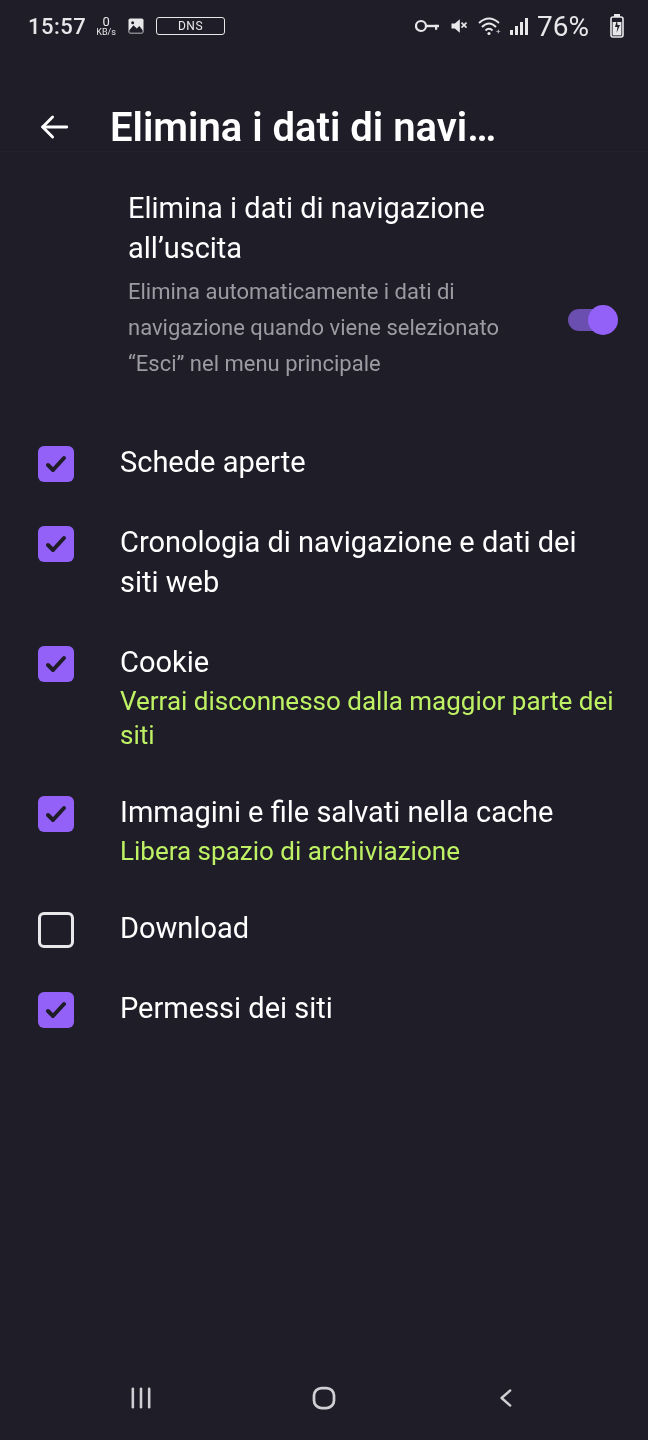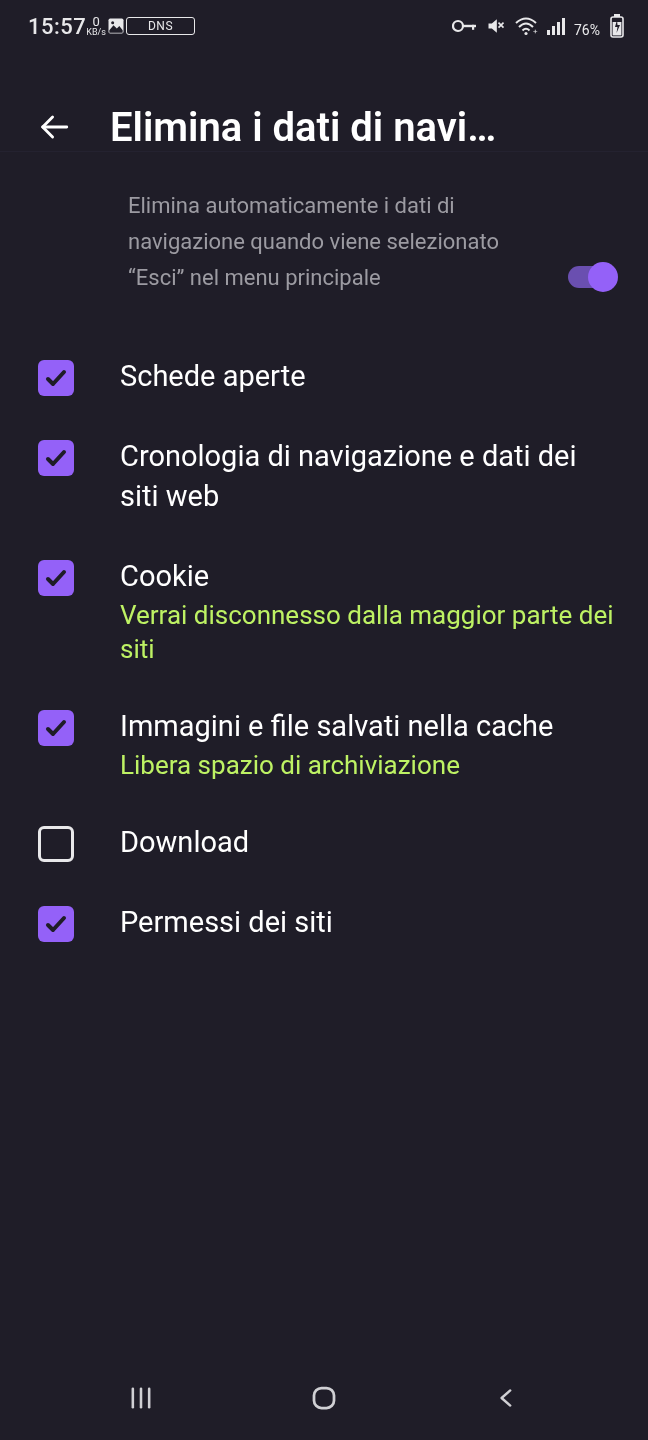--- a/index.html
+++ b/index.html
@@ -14,33 +14,33 @@
   
   .status-bar {
     height: 52px;
     display: flex;
     justify-content: space-between;
     align-items: center;
     padding: 0 24px 0 28px;
     font-size: 22px;
     color: #e8e8ea;
   }
-  .sb-left { display: flex; align-items: center; }
+  .sb-left { display: flex; align-items: center; gap: 10px; }
   .sb-time { font-weight: 500; letter-spacing: 0.5px; }
   .sb-kbs {
     display: flex; flex-direction: column; align-items: center;
     font-size: 9px; line-height: 9px;
   }
   .sb-kbs-top { font-size: 13px; line-height: 13px; }
   .sb-right { display: flex; align-items: center; gap: 8px; }
   .sb-dns {
     font-size: 12px; border: 1.5px solid #e8e8ea; border-radius: 3px;
     padding: 1px 21px; letter-spacing: 0.5px;
   }
-  .sb-batt { font-size: 14px; display:flex; align-items: flex-end; gap:10px;}
+  .sb-batt { font-size: 28px; display:flex; align-items: center; gap:21px;}
 
   
   .title-bar {
     height: 100px;
     display: flex;
     align-items: flex-end;
     padding: 0 12px 0 30px;
     border-bottom: 1px solid #242230;
   }
   .back-btn {
@@ -188,20 +188,21 @@
       <polyline points="11 5 4 12 11 19"></polyline>
     </svg>
   </div>
   <div class="title-text">Elimina i dati di navi…</div>
 </div>
 
 <div class="content">
 
   <div class="master-row">
     <div class="master-text">
+      <div class="master-title">Elimina i dati di navigazione all’uscita</div>
       <div class="master-sub">Elimina automaticamente i dati di navigazione quando viene selezionato “Esci” nel menu principale</div>
     </div>
     <div class="switch">
       <div class="switch-track"></div>
       <div class="switch-thumb"></div>
     </div>
   </div>
 
   <div class="opt">
     <div class="chk on">

